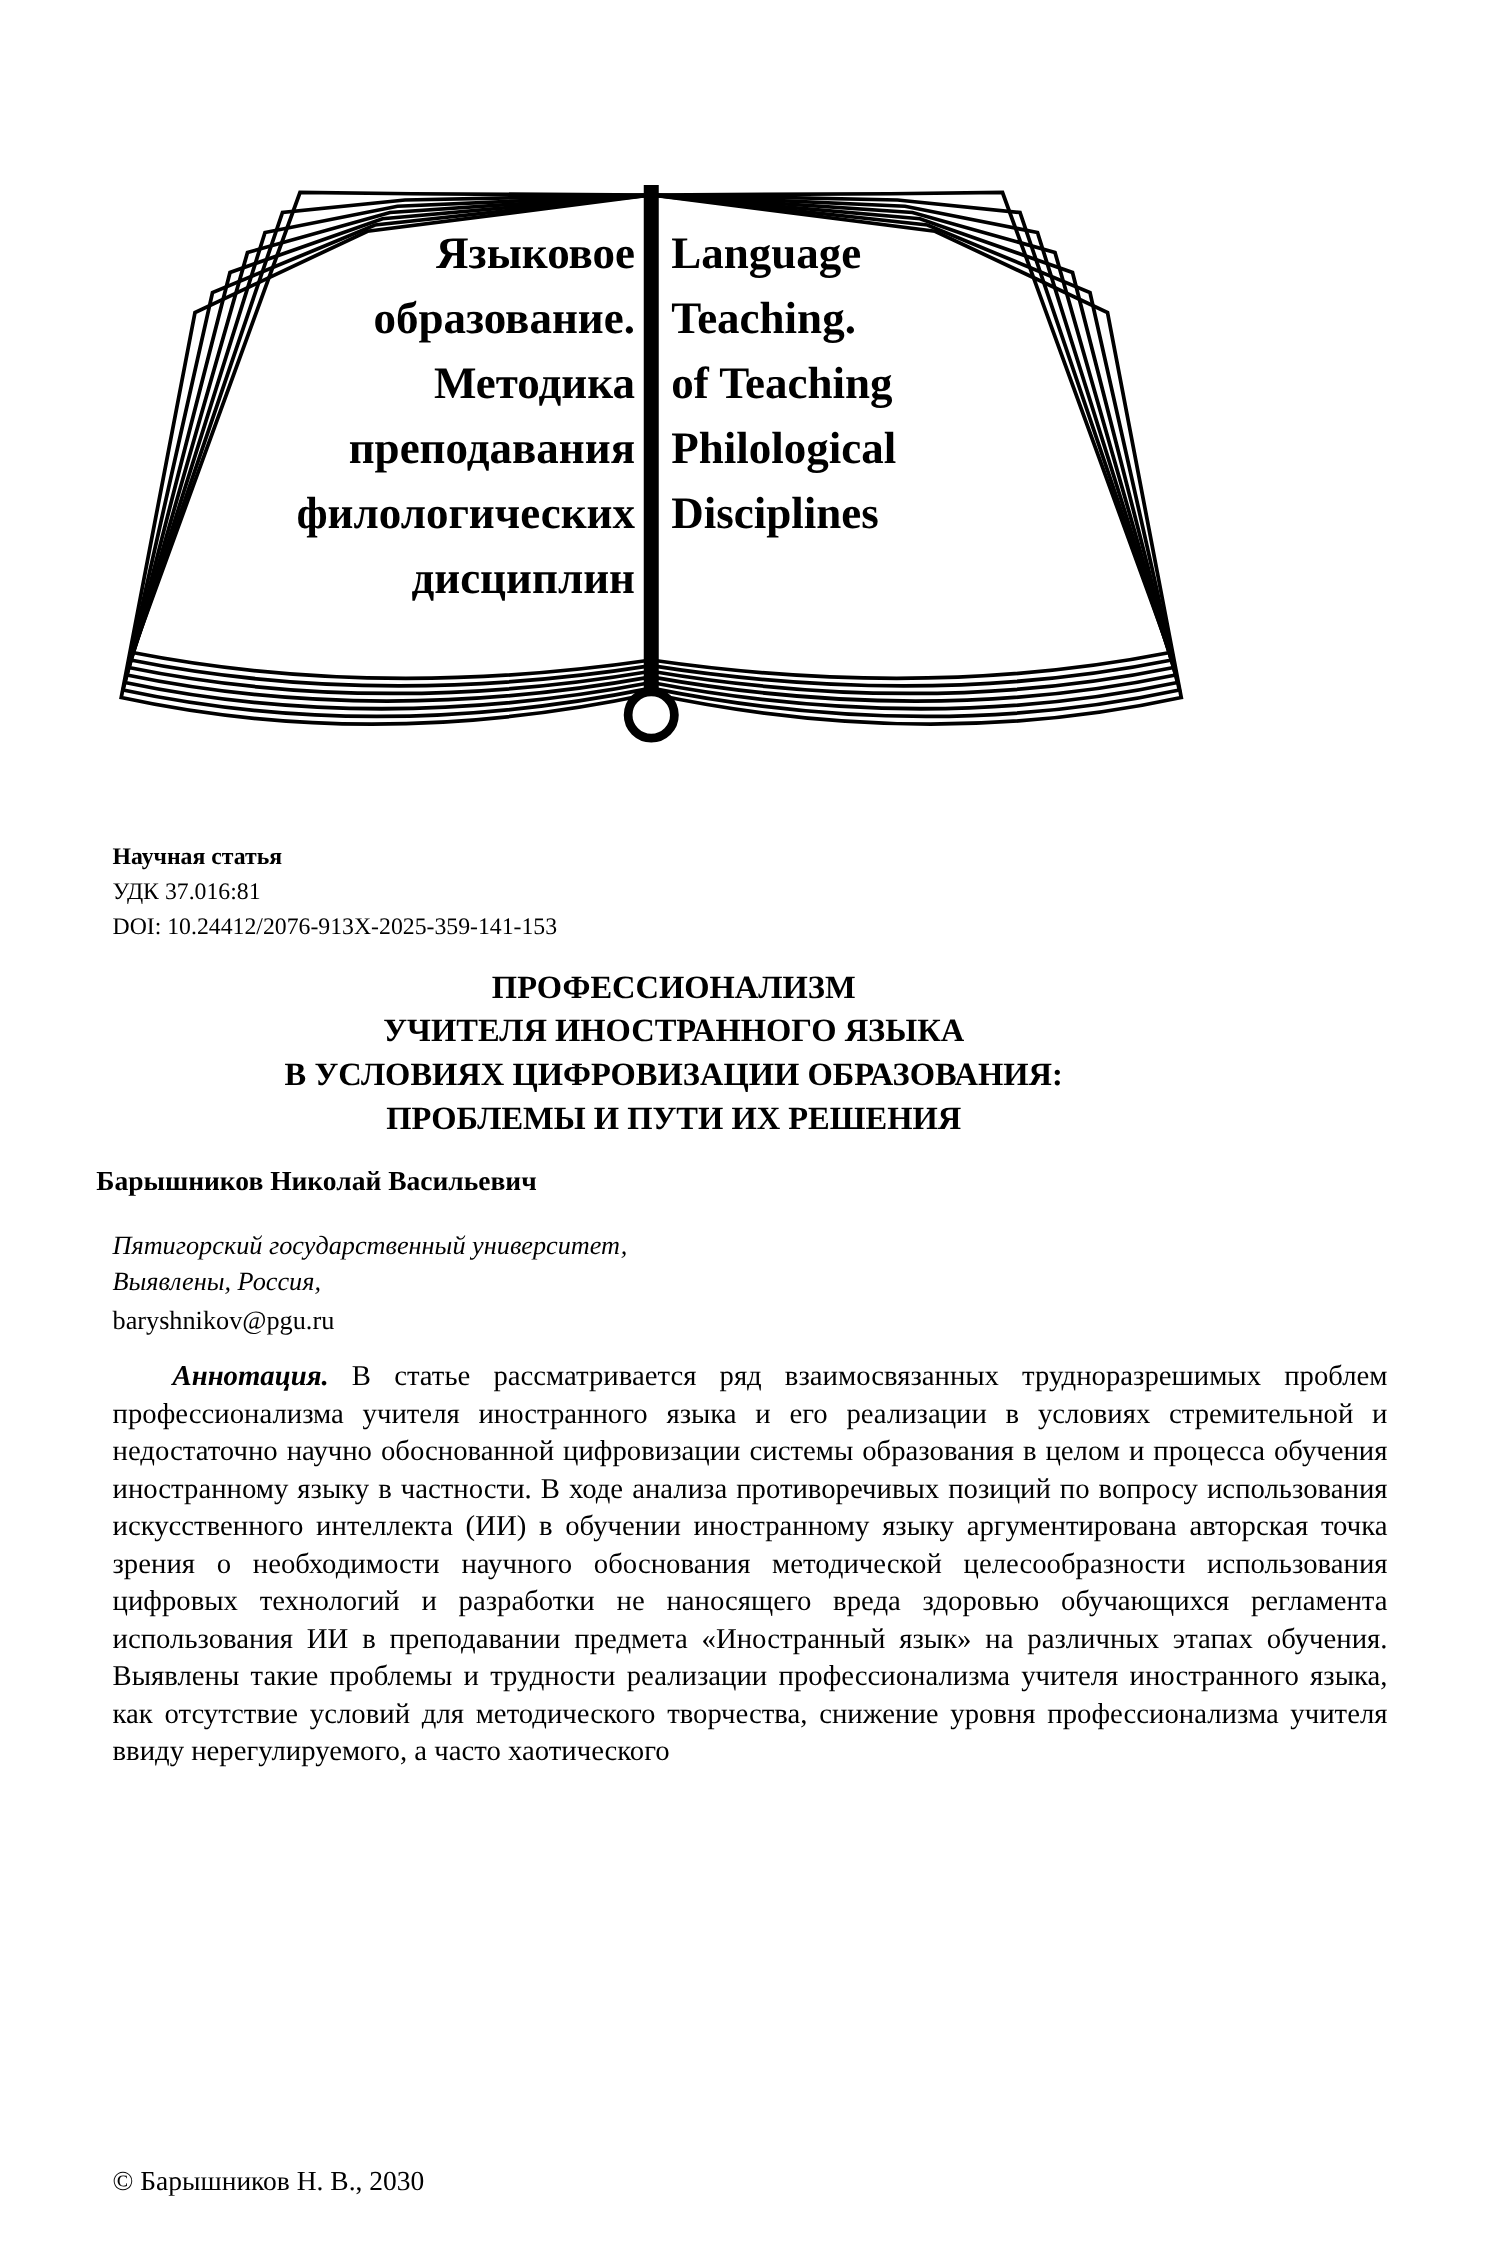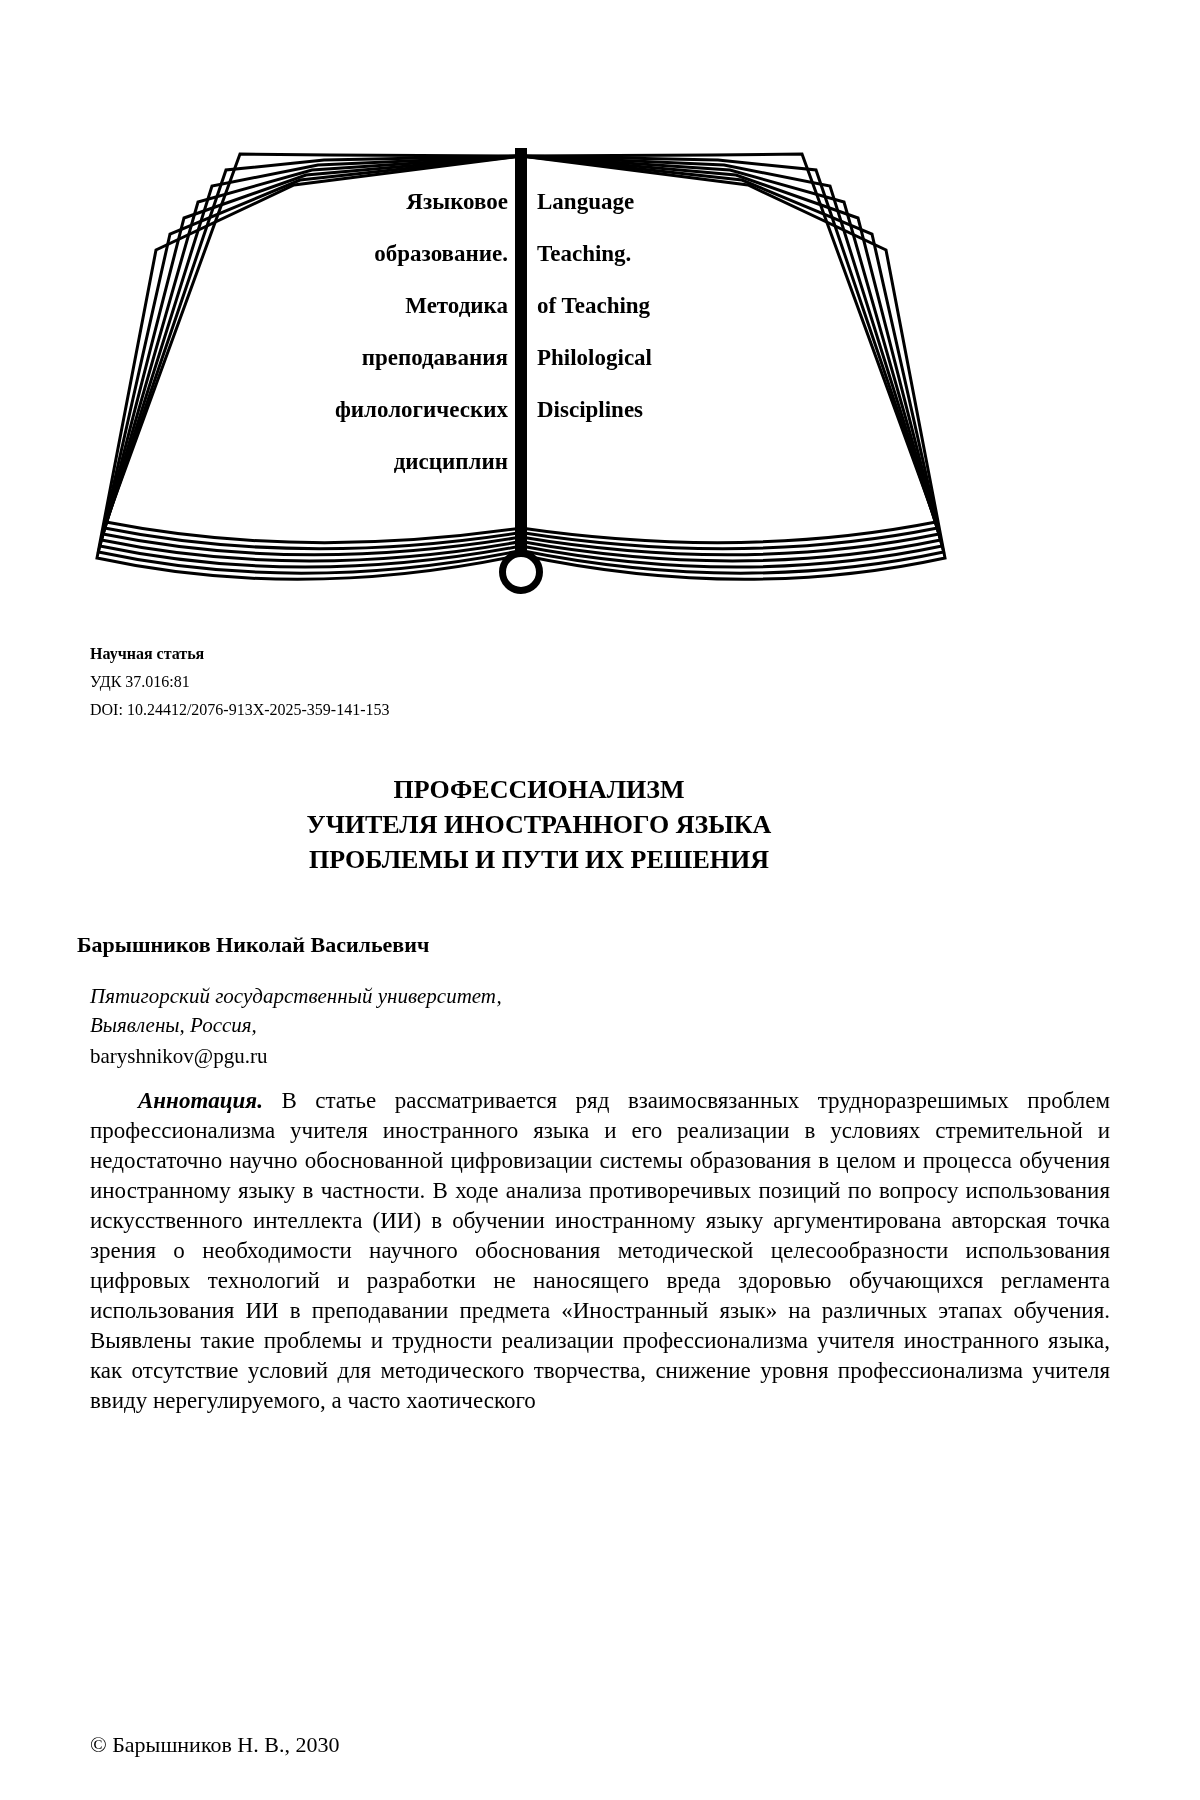--- a/index.html
+++ b/index.html
@@ -3,26 +3,26 @@
 <meta charset="utf-8">
 <title>Journal page</title>
 <style>
   html, body { margin: 0; padding: 0; background: #ffffff; }
   body { width: 1200px; height: 1800px; font-family: "Liberation Serif", serif; color: #000; }
   .page { position: relative; width: 1200px; height: 1800px; background: #fff; overflow: hidden; }
 
   
   .book-banner { position: absolute; left: 90px; top: 140px; width: 860px; height: 470px; }
   .book-svg { position: absolute; left: 0; top: 0; width: 860px; height: 470px; }
-  .book-text { position: absolute; top: 36px; font-weight: bold; font-size: 23px; line-height: 52px; white-space: nowrap; }
+  .book-text { position: absolute; top: 36px; font-weight: bold; font-size: 36px; line-height: 52px; white-space: nowrap; }
   .book-text.left { left: 0; width: 418px; text-align: right; }
   .book-text.right { left: 447px; width: 400px; text-align: left; }
 
   
-  .meta { position: absolute; left: 90px; top: 640px; font-size: 16px; line-height: 28px; }
+  .meta { position: absolute; left: 90px; top: 672px; font-size: 19px; line-height: 28px; }
   .meta .type { font-weight: bold; }
 
   
   .title { position: absolute; left: 104px; top: 772px; width: 870px; text-align: center;
            font-weight: bold; font-size: 26px; line-height: 35px; }
 
   .author { position: absolute; left: 77px; top: 932px; font-size: 22px; font-weight: bold; }
   .affiliation { position: absolute; left: 90px; top: 982px; font-size: 21px; line-height: 29px; font-style: italic; }
   .email { position: absolute; left: 90px; top: 1044px; font-size: 21px; }
 
@@ -80,20 +80,21 @@
 
   <div class="meta">
     <div class="type">Научная статья</div>
     <div>УДК 37.016:81</div>
     <div>DOI: 10.24412/2076-913X-2025-359-141-153</div>
   </div>
 
   <div class="title">
     <div>ПРОФЕССИОНАЛИЗМ</div>
     <div>УЧИТЕЛЯ ИНОСТРАННОГО ЯЗЫКА</div>
+    <div>В УСЛОВИЯХ ЦИФРОВИЗАЦИИ ОБРАЗОВАНИЯ:</div>
     <div>ПРОБЛЕМЫ И ПУТИ ИХ РЕШЕНИЯ</div>
   </div>
 
   <div class="author">Барышников Николай Васильевич</div>
 
   <div class="affiliation">
     <div>Пятигорский государственный университет,</div>
     <div>Выявлены, Россия,</div>
   </div>
 

